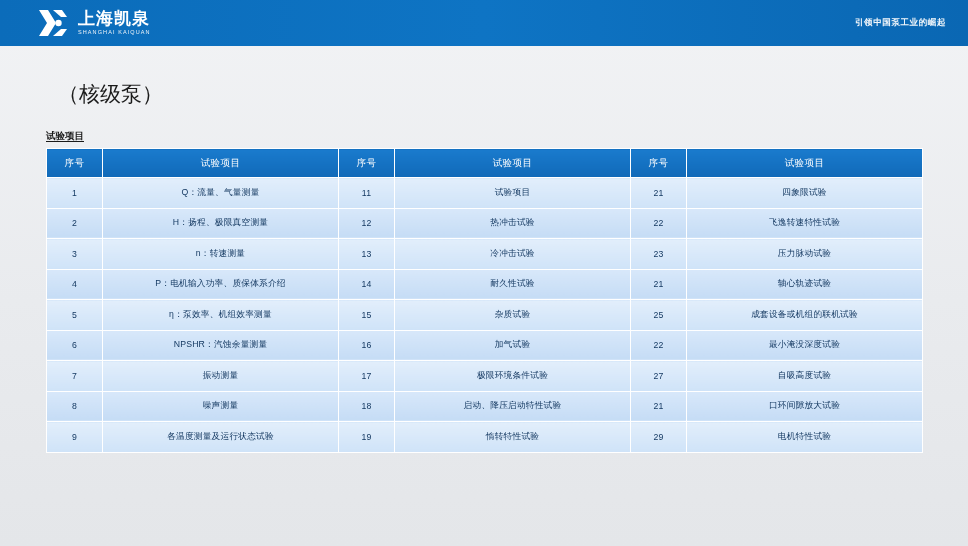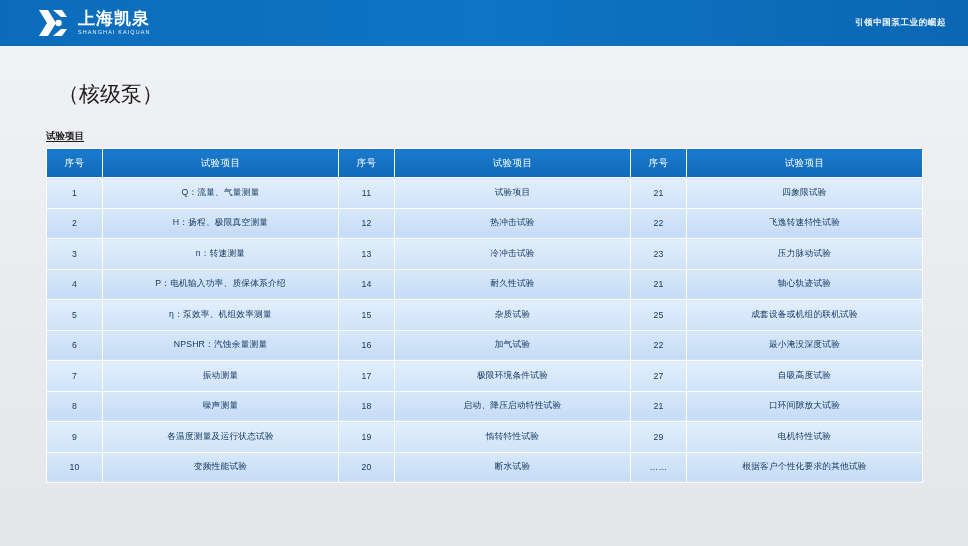--- a/index.html
+++ b/index.html
@@ -254,25 +254,17 @@
           <td>口环间隙放大试验</td>
         </tr>
         <tr>
           <td>9</td>
           <td>各温度测量及运行状态试验</td>
           <td>19</td>
           <td>惰转特性试验</td>
           <td>29</td>
           <td>电机特性试验</td>
         </tr>
-        <tr>
-          <td>10</td>
-          <td>变频性能试验</td>
-          <td>20</td>
-          <td>断水试验</td>
-          <td>……</td>
-          <td>根据客户个性化要求的其他试验</td>
-        </tr>
       </tbody>
     </table>
   </div>
 
 </div>
 
 </body></html>

